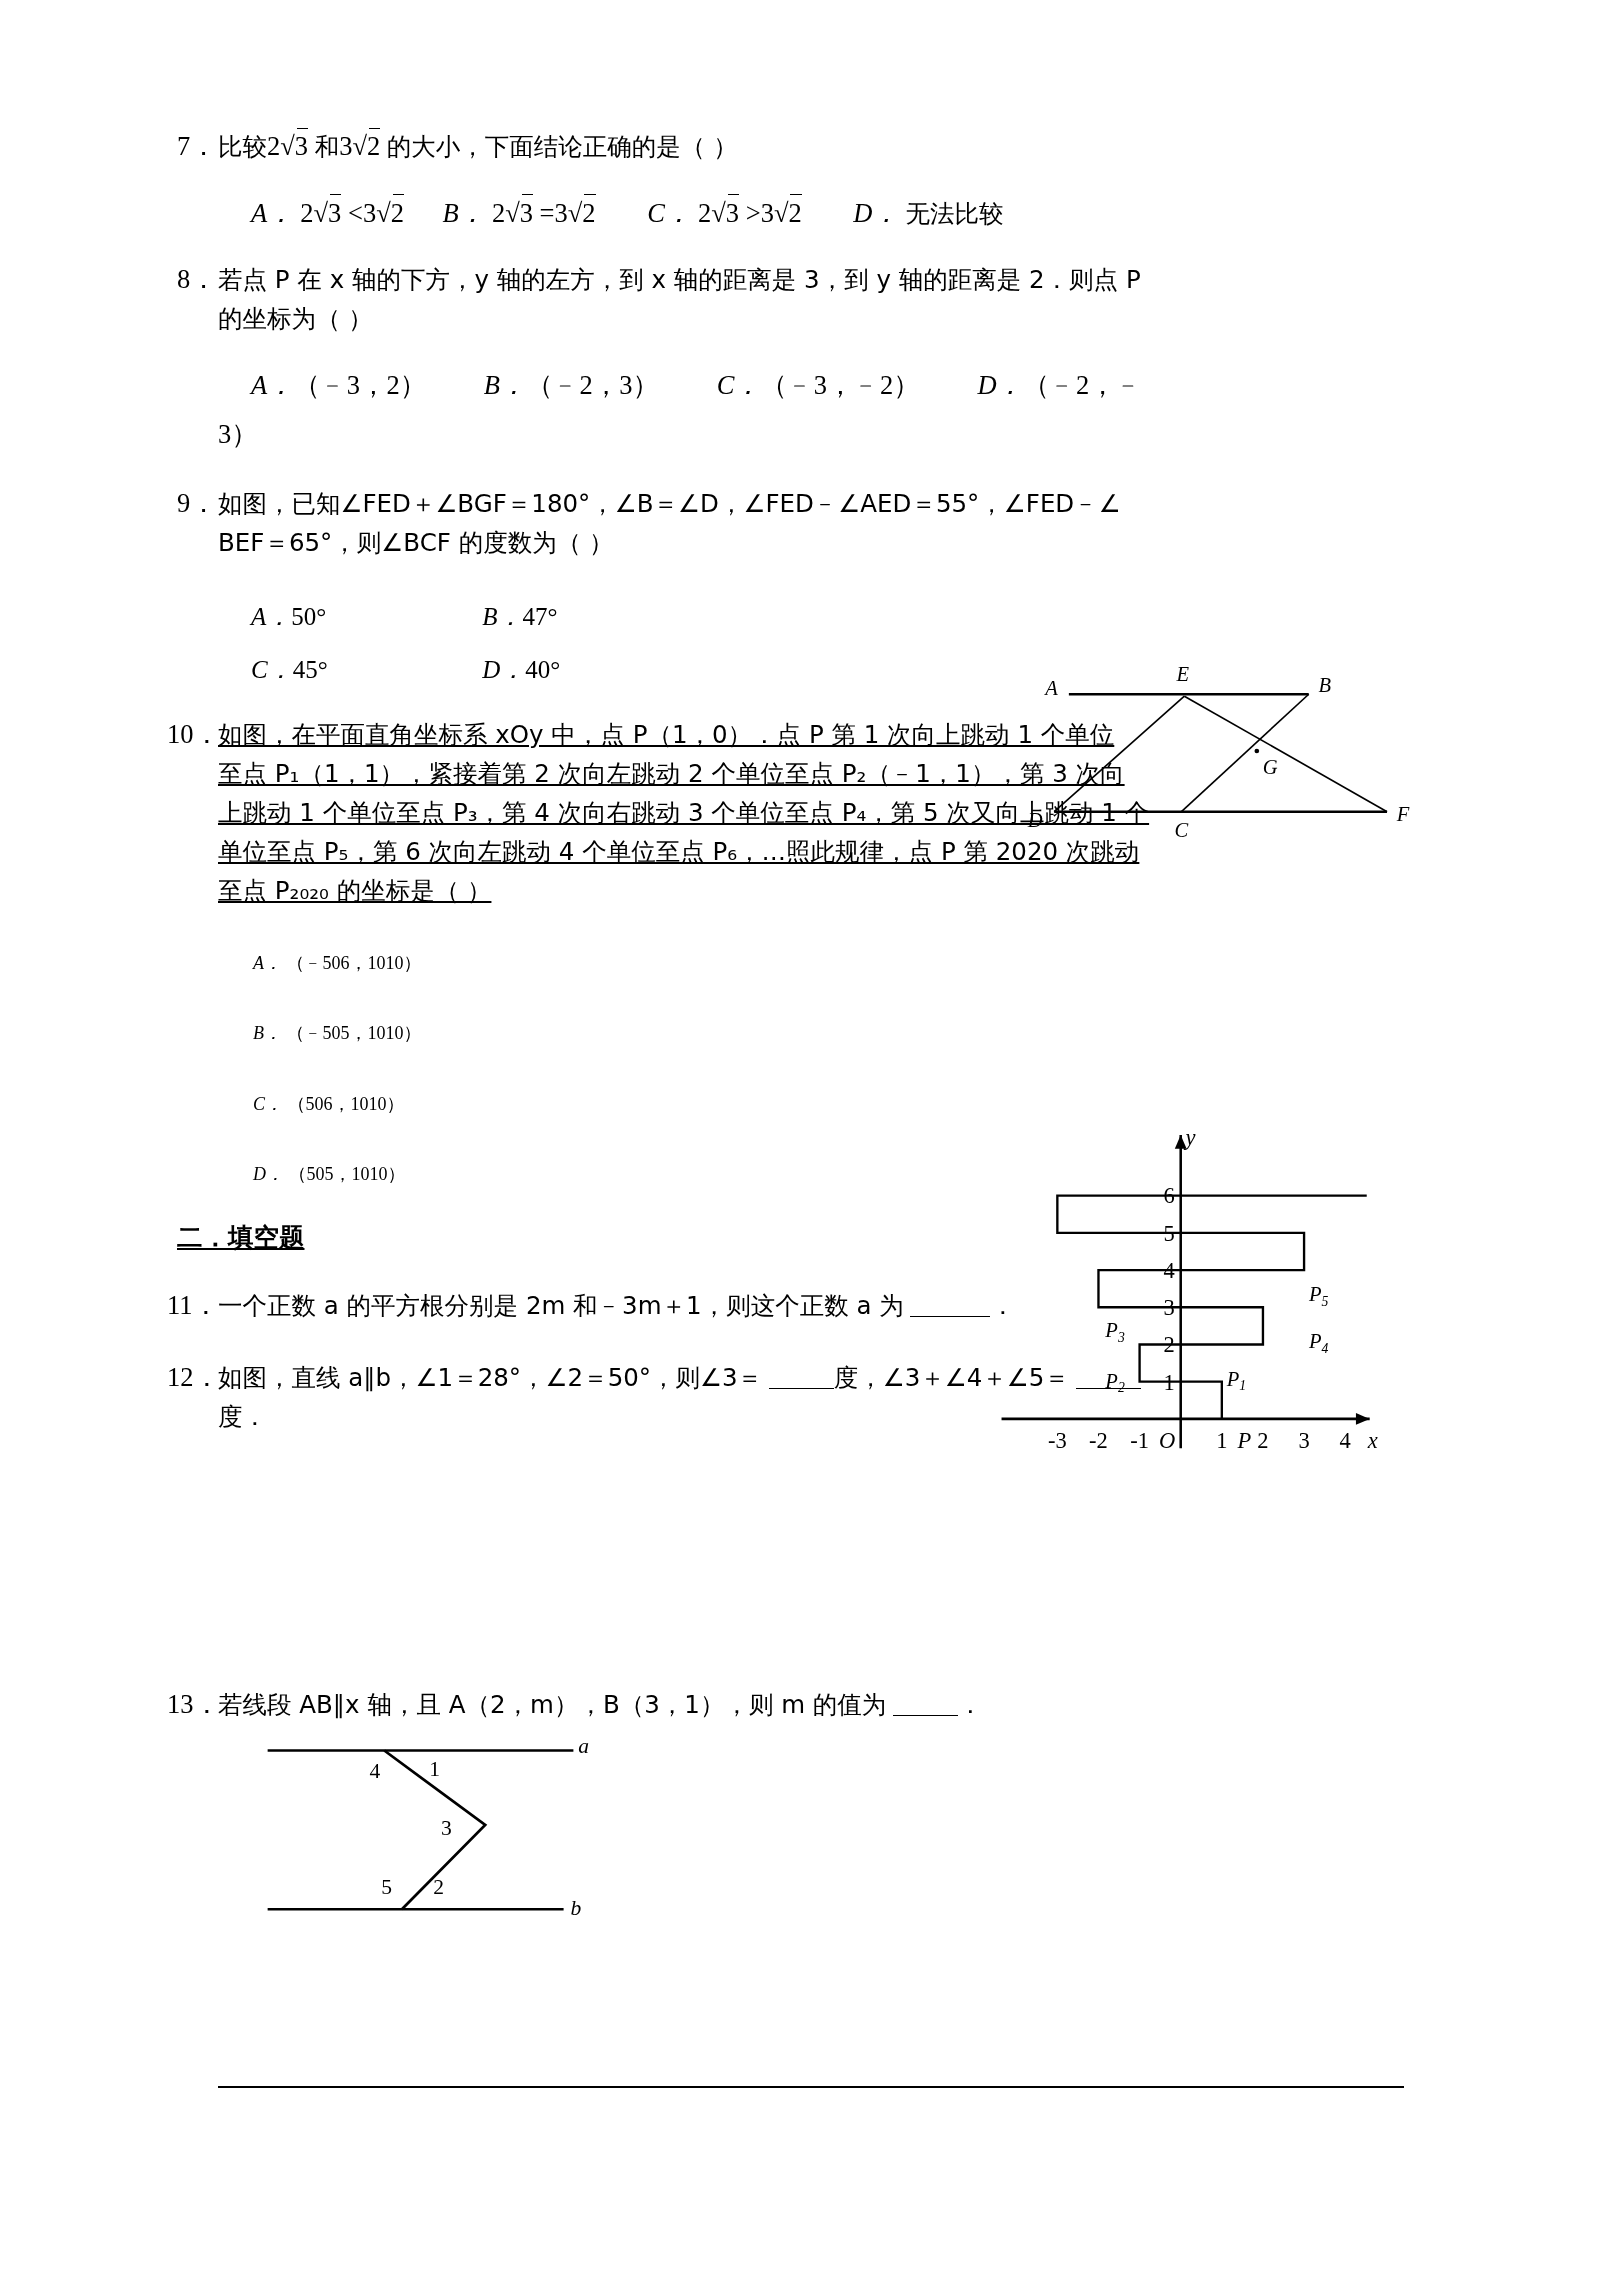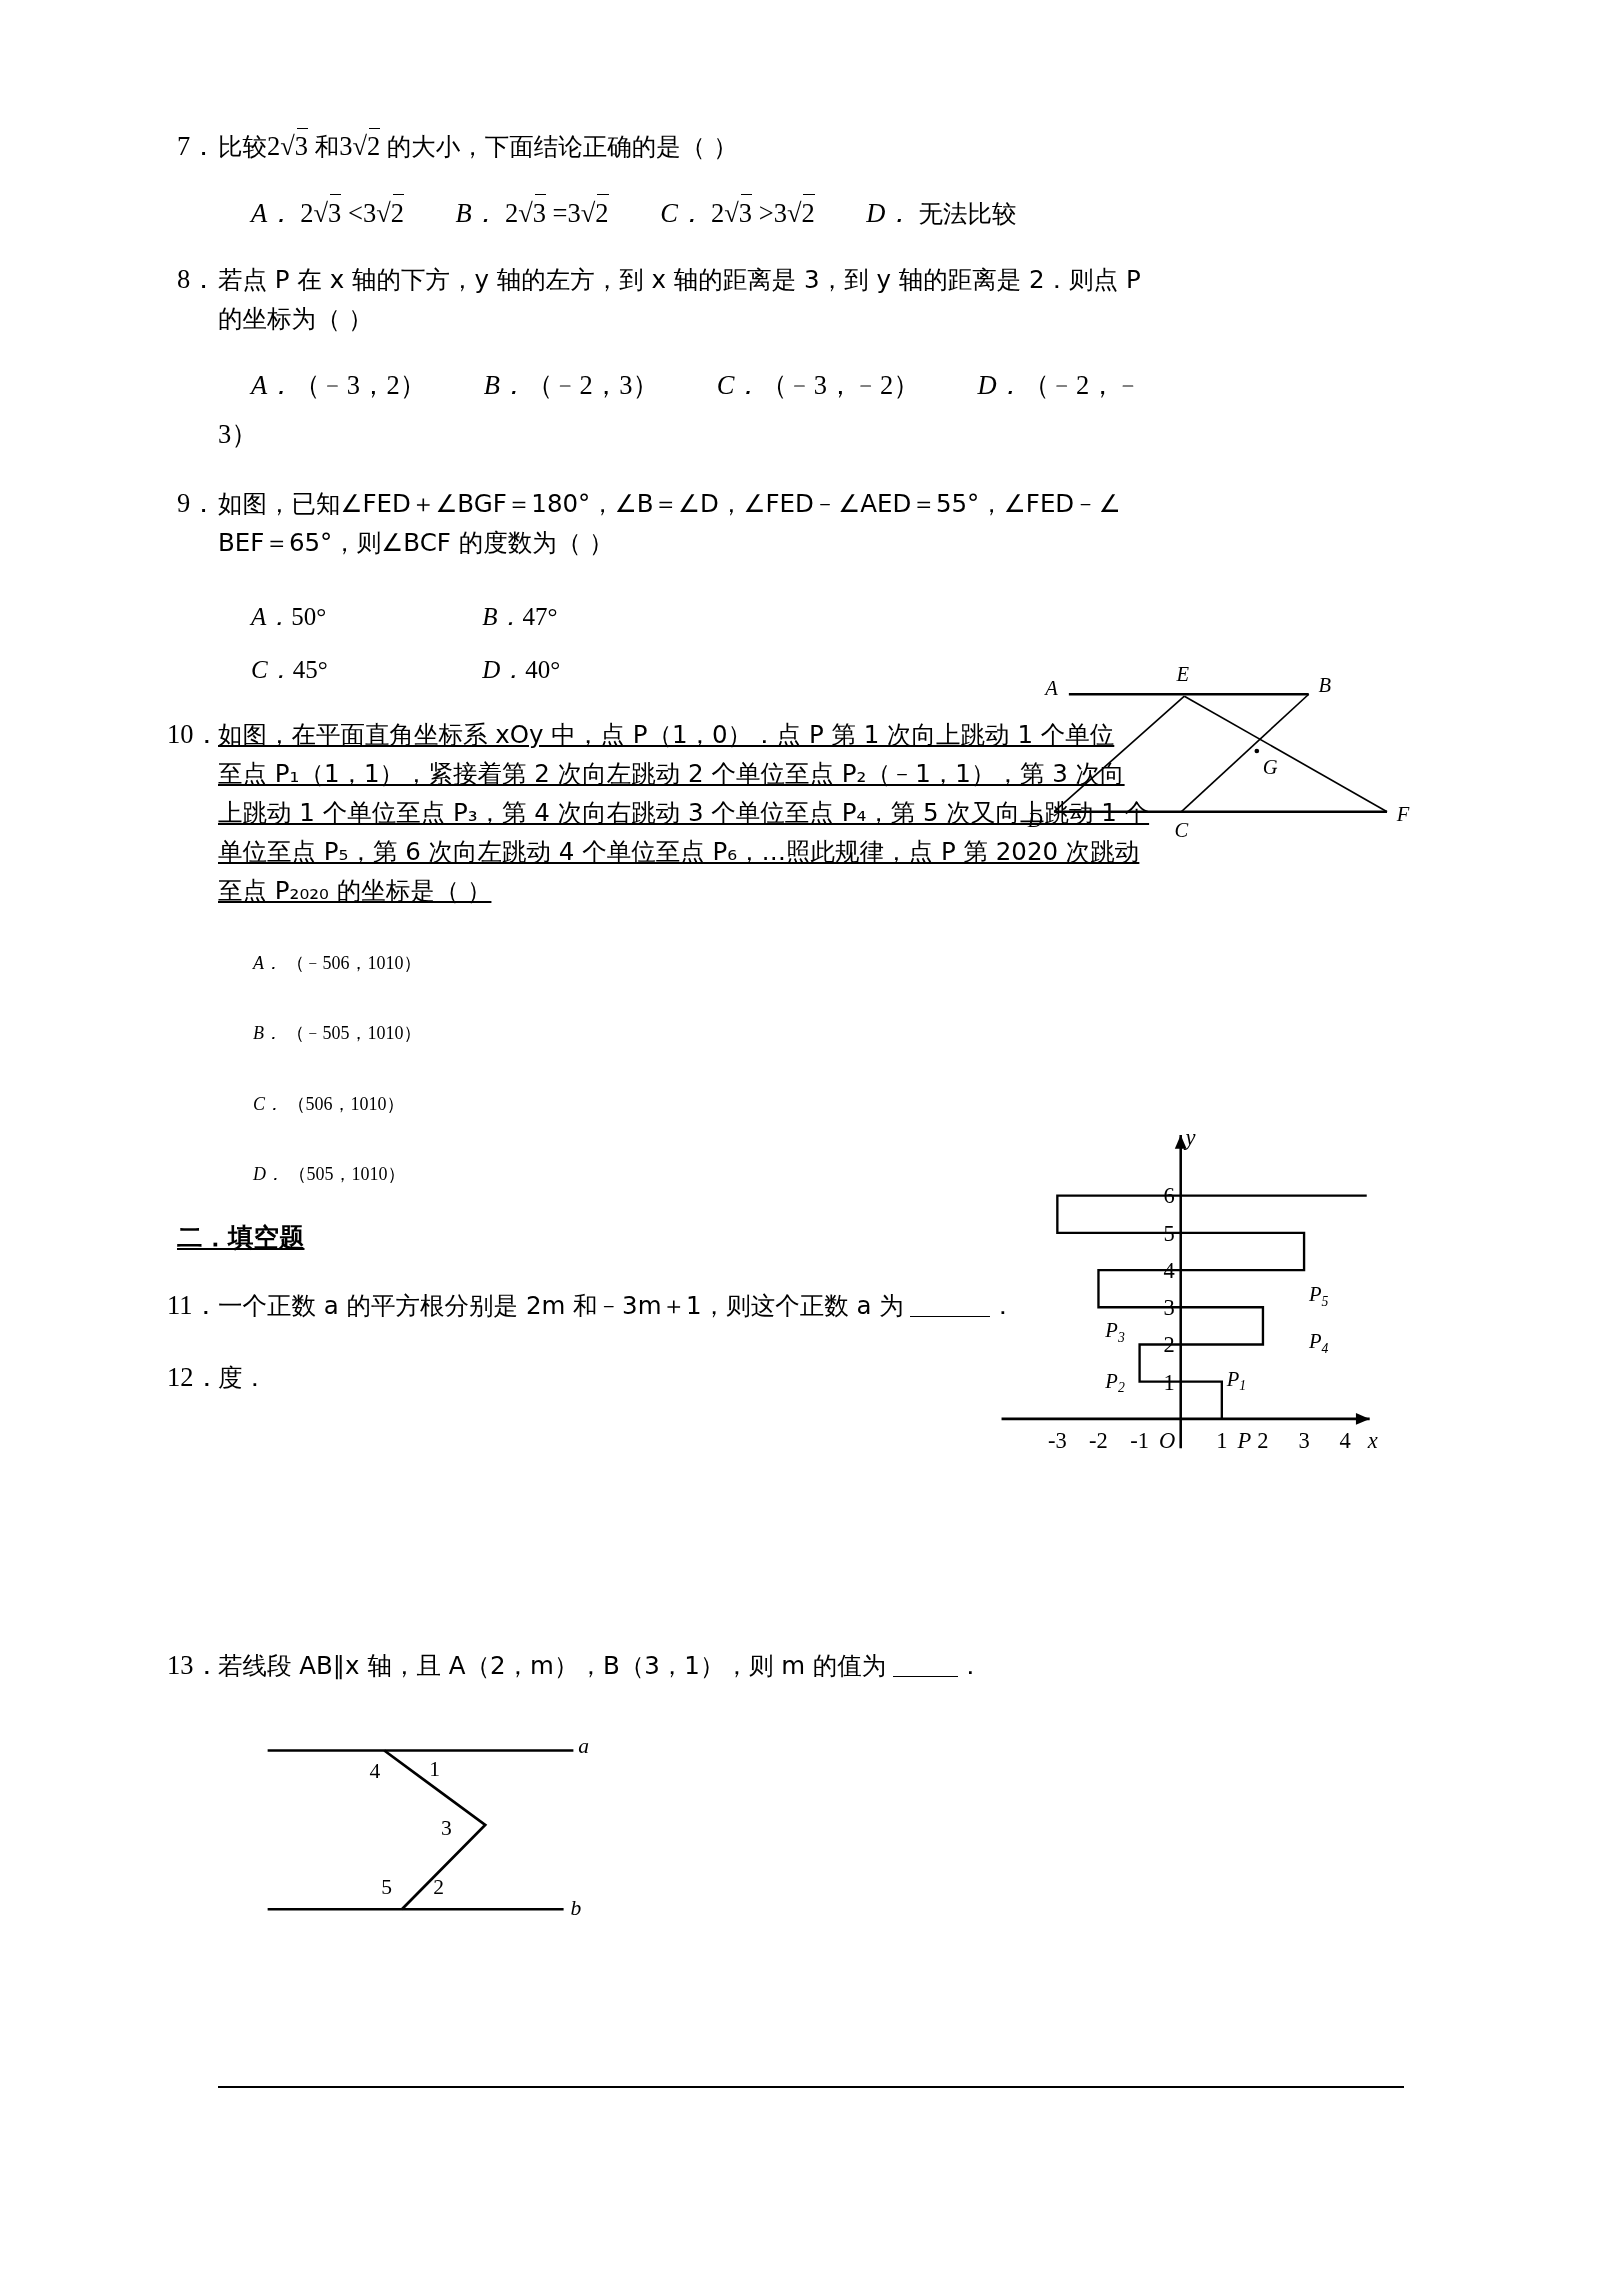--- a/index.html
+++ b/index.html
@@ -123,21 +123,21 @@
   <div class="q">
     <span class="qnum num">7．</span>
     <span class="body-text">
       <span class="cn">比较</span><span class="num">2</span><span class="radwrap"><span class="sign">√</span><span class="num">3</span><span class="bar"></span></span>
       <span class="cn">和</span><span class="num">3</span><span class="radwrap"><span class="sign">√</span><span class="num">2</span><span class="bar"></span></span>
       <span class="cn">的大小，下面结论正确的是（    ）</span>
     </span>
   </div>
 
   <div class="opts">
-    <span class="opt" style="margin-right:45px;">
+    <span class="opt" style="margin-right:32px;">
       <span class="lbl">A．</span>
       <span class="num">2</span><span class="radwrap"><span class="sign">√</span><span class="num">3</span><span class="bar"></span></span>
       <span class="num">&lt;</span><span class="num">3</span><span class="radwrap"><span class="sign">√</span><span class="num">2</span><span class="bar"></span></span>
     </span>
     <span class="opt" style="margin-right:45px;">
       <span class="lbl">B．</span>
       <span class="num">2</span><span class="radwrap"><span class="sign">√</span><span class="num">3</span><span class="bar"></span></span>
       <span class="num">=</span><span class="num">3</span><span class="radwrap"><span class="sign">√</span><span class="num">2</span><span class="bar"></span></span>
     </span>
     <span class="opt" style="margin-right:45px;">
@@ -226,20 +226,25 @@
   <div class="q" style="margin-top:31px;">
     <span class="qnum wide num">11．</span>
     <span class="body-text">
       <span class="cn">一个正数 a 的平方根分别是 2m 和﹣3m＋1，则这个正数 a 为</span>
       <span class="blank"></span><span class="cn">．</span>
     </span>
   </div>
 
   <div class="q" style="margin-top:33px;">
     <span class="qnum wide num">12．</span>
+    <span class="body-text">
+      <span class="cn">如图，直线 a∥b，∠1＝28°，∠2＝50°，则∠3＝</span>
+      <span class="blank sm"></span><span class="cn">度，∠3＋∠4＋∠5＝</span>
+      <span class="blank sm"></span>
+    </span>
     <span class="body-text cn">度．</span>
   </div>
 
   <div style="height:214px;"></div>
 
   <div class="q" style="margin-top:7.8px;">
     <span class="qnum wide num">13．</span>
     <span class="body-text">
       <span class="cn">若线段 AB∥x 轴，且 A（2，m），B（3，1），则 m 的值为</span>
       <span class="blank sm"></span><span class="cn">．</span>

